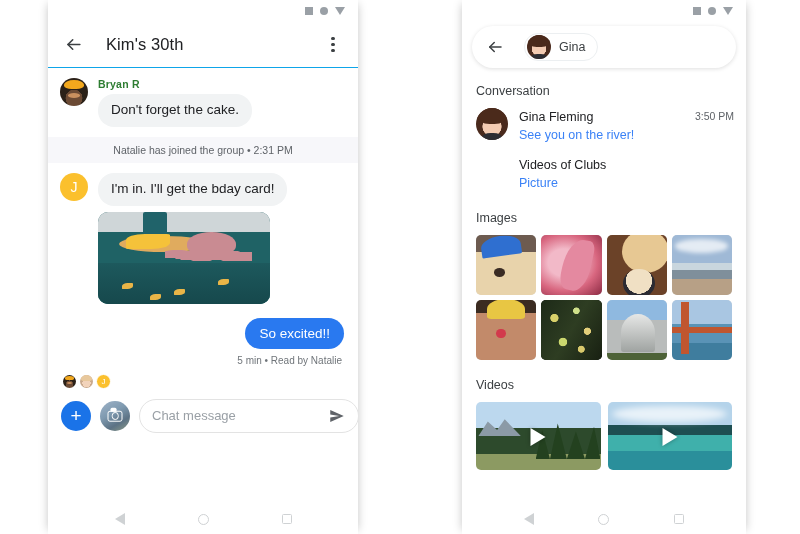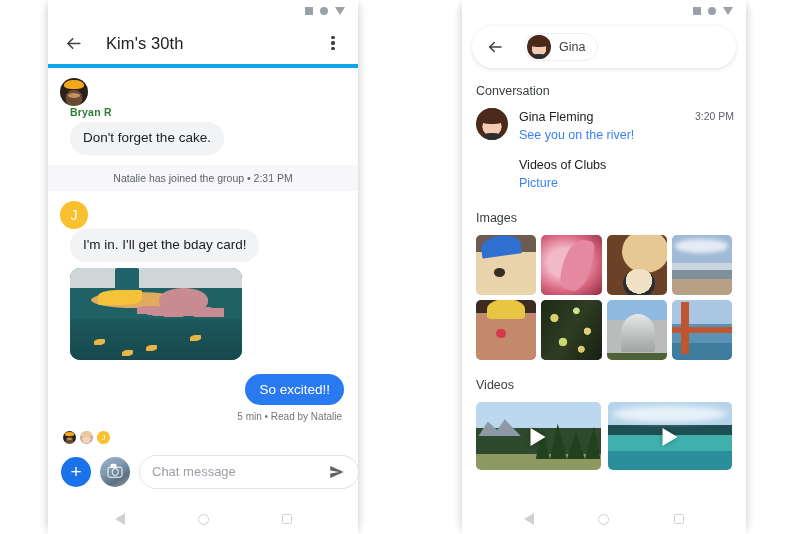--- a/index.html
+++ b/index.html
@@ -23,31 +23,31 @@
   
   .statusbar { height: 22px; display: flex; align-items: center; justify-content: flex-end;
     padding-right: 13px; gap: 7px; }
   .st-sq { width: 8px; height: 8px; background: #9aa0a6; }
   .st-ci { width: 8px; height: 8px; background: #9aa0a6; border-radius: 50%; }
   .st-tr { width: 0; height: 0; border-left: 5px solid transparent; border-right: 5px solid transparent;
     border-top: 8px solid #9aa0a6; }
 
   
   .appbar { height: 46px; display: flex; align-items: center; padding: 0 12px;
-    border-bottom: 4px solid #0ea5e9; background: #fff; }
+    border-bottom: 1px solid #0ea5e9; background: #fff; }
   .appbar-title { font-size: 16.5px; color: #202124; margin-left: 20px; letter-spacing: .1px; }
   .icon-btn { width: 26px; height: 26px; display: flex; align-items: center; justify-content: center;
     cursor: pointer; }
   .spacer { flex: 1; }
   .kebab { display: flex; flex-direction: column; gap: 2.5px; align-items: center; }
   .kebab i { width: 3.2px; height: 3.2px; background: #3c4043; border-radius: 50%; display: block; }
 
   
   .convo { padding: 0; background: #fff; }
-  .msg-row { display: flex; align-items: flex-start; padding: 10px 14px 0 12px; flex-direction: column; }
+  .msg-row { display: flex; align-items: flex-start; padding: 10px 14px 0 12px; }
   .avatar { width: 28px; height: 28px; border-radius: 50%; flex: none; overflow: hidden;
     position: relative; }
   .msg-col { margin-left: 10px; min-width: 0; }
   .sender { font-size: 10.5px; font-weight: bold; margin-bottom: 4px; letter-spacing: .2px; }
   .bubble-in { display: inline-block; background: #f1f3f4; color: #202124; border-radius: 16px;
     padding: 8px 13px; font-size: 13.5px; line-height: 1.25; }
   .bubble-out { display: inline-block; background: #2979f0; color: #fff; border-radius: 18px;
     padding: 8px 14px; font-size: 13.5px; }
   .sysline { background: #f7f7fa; text-align: center; font-size: 10.5px; color: #5f6368;
     padding: 7px 6px; margin-top: 10px; }
@@ -339,21 +339,21 @@
     <div class="sec-title">Conversation</div>
 
     <div class="res-row">
       <div class="res-av">
           <div class="fill p-gina"></div>
         </div>
       <div class="res-body">
         <div class="res-name">Gina Fleming</div>
         <div class="res-sub">See you on the river!</div>
       </div>
-      <div class="res-time">3:20 PM</div>
+      <div class="res-time">3:50 PM</div>
     </div>
 
     <div class="res-row">
       <div class="grp-av">
         <div>
             <div class="fill p-m1"></div>
           </div>
         <div>
             <div class="fill p-m2"></div>
           </div>

